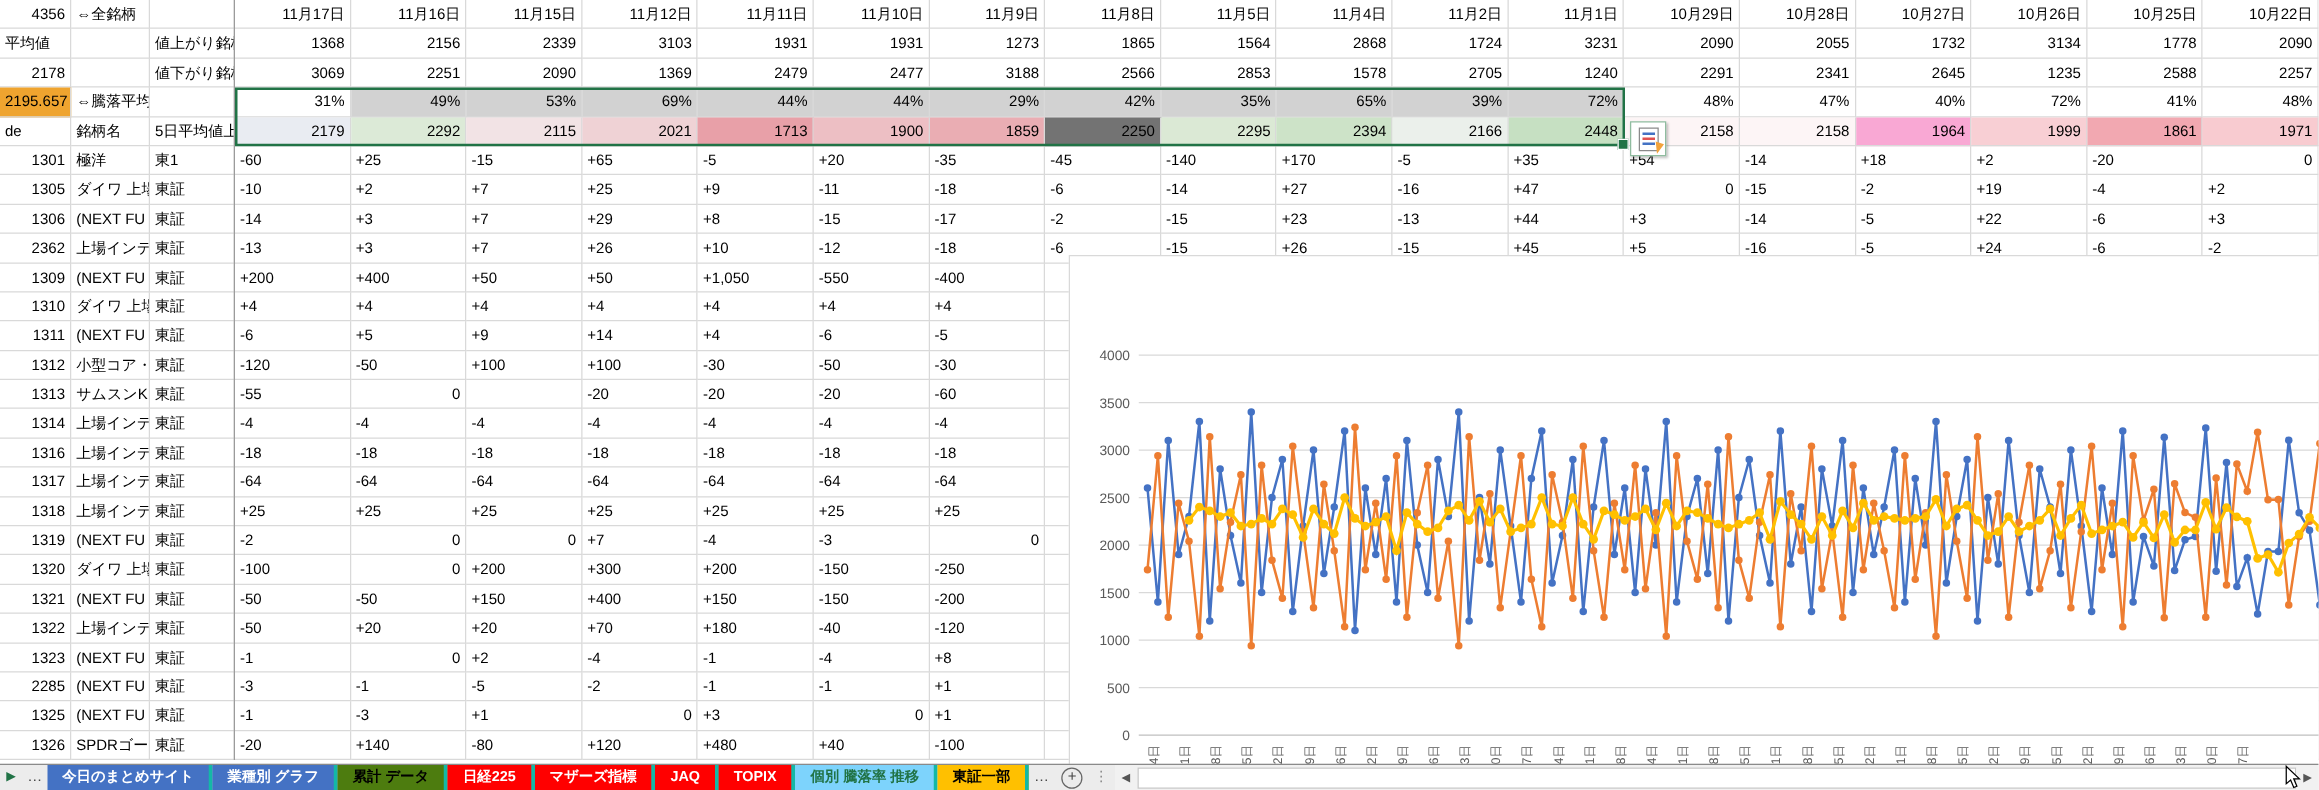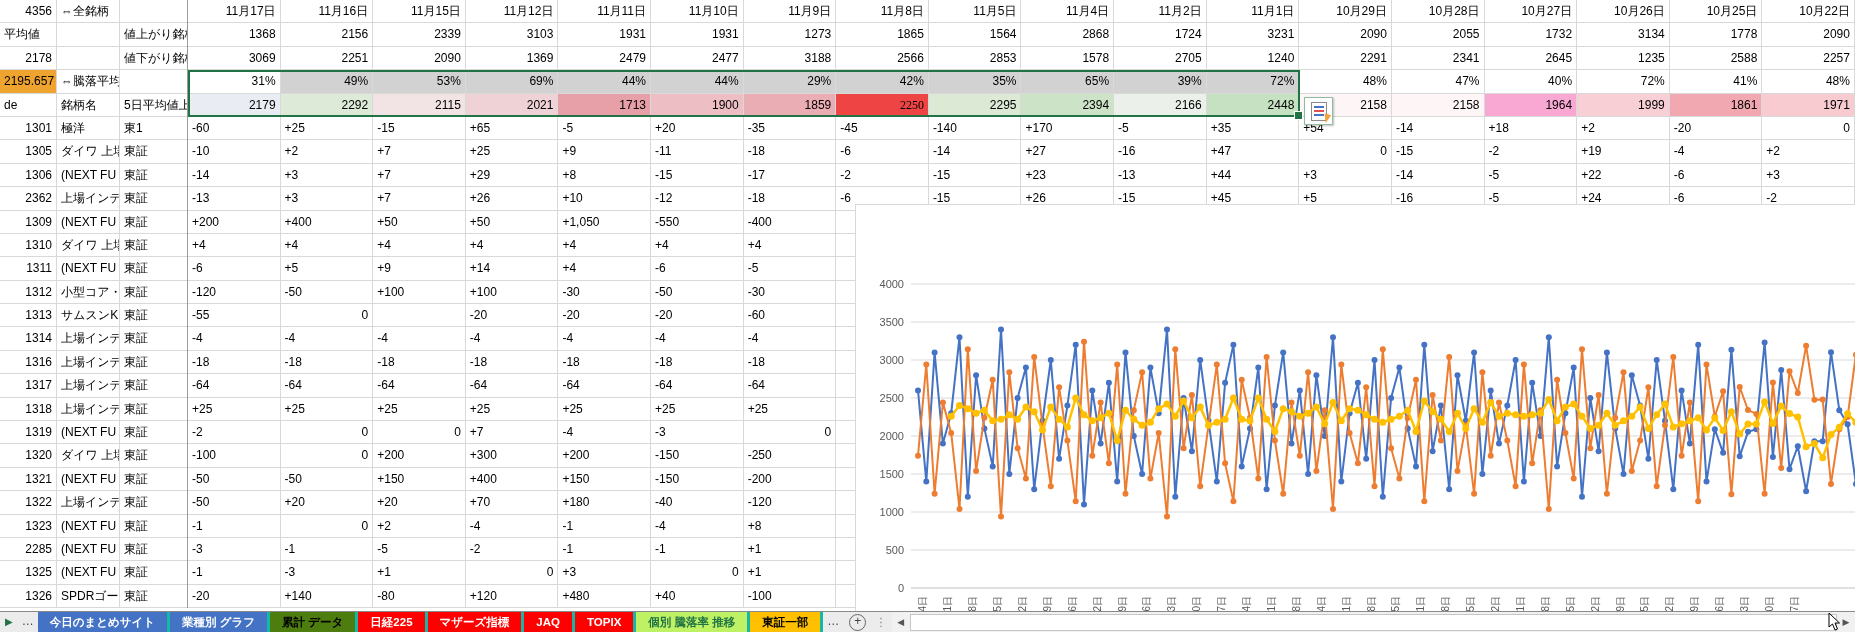--- a/index.html
+++ b/index.html
@@ -26,21 +26,21 @@
   .clip .bolt{position:absolute;right:-4px;bottom:-3px;width:0;height:0;border-left:4px solid transparent;
               border-right:3px solid transparent;border-top:9px solid #f2a33c;transform:rotate(18deg)}
   
   #chart{position:absolute;left:855px;top:204px;background:#fff;border:1px solid #d9d9d9;z-index:4}
   
   #tabbar{position:absolute;left:0;top:611px;width:1855px;height:21px;background:#ececec;
           border-top:1px solid #8a8a8a;display:flex;align-items:stretch;font-size:11.5px;z-index:8;box-sizing:border-box}
   .nav{line-height:20px;padding:0 5px;color:#217346;font-size:10px}
   .dots{color:#444;font-size:12px;padding:0 4px;line-height:18px}
   .tab{line-height:20px;padding:0 12px;border-right:3px solid #14b8a6;white-space:nowrap;overflow:hidden;font-weight:bold}
-  .tab.active{background:#bef264;color:#217346}
+  .tab.active{background:#7dd3fc;color:#217346}
   .plusbtn{width:15px;height:15px;margin:2px 6px 0 6px;border:1px solid #666;border-radius:50%;color:#444;
            font-size:12px;line-height:13px;text-align:center}
   .vsep{color:#888;line-height:20px;padding:0 3px}
   .scroll{flex:1;display:flex;align-items:center;background:#f1f1f1;margin-left:2px}
   .sbtn{width:18px;height:17px;background:#f1f1f1;color:#555;font-size:9px;line-height:17px;text-align:center}
   .track{flex:1;height:17px;background:#fff;border:1px solid #c6c6c6;box-sizing:border-box}
   
   #cursor{position:absolute;left:1828px;top:612px;z-index:20}
 </style>
 </head>
@@ -135,21 +135,21 @@
       <div class="cell l">de</div>
       <div class="cell l">銘柄名</div>
       <div class="cell l">5日平均値上</div>
       <div class="cell r" style="background: rgb(233, 236, 242);">2179</div>
       <div class="cell r" style="background: rgb(220, 234, 215);">2292</div>
       <div class="cell r" style="background: rgb(242, 227, 229);">2115</div>
       <div class="cell r" style="background: rgb(239, 210, 213);">2021</div>
       <div class="cell r" style="background: rgb(232, 160, 168);">1713</div>
       <div class="cell r" style="background: rgb(237, 191, 196);">1900</div>
       <div class="cell r" style="background: rgb(234, 173, 179);">1859</div>
-      <div class="cell r" style="background: #ef4444; font-family: Liberation Serif, serif;">2250</div>
+      <div class="cell r" style="background: #737373;">2250</div>
       <div class="cell r" style="background: rgb(219, 233, 213);">2295</div>
       <div class="cell r" style="background: rgb(205, 227, 200);">2394</div>
       <div class="cell r" style="background: rgb(235, 240, 235);">2166</div>
       <div class="cell r" style="background: rgb(198, 224, 194);">2448</div>
       <div class="cell r" style="background: rgb(253, 245, 246);">2158</div>
       <div class="cell r" style="background: rgb(253, 245, 246);">2158</div>
       <div class="cell r" style="background: #f9a8d4;">1964</div>
       <div class="cell r" style="background: rgb(248, 207, 212);">1999</div>
       <div class="cell r" style="background: rgb(242, 168, 177);">1861</div>
       <div class="cell r" style="background: rgb(248, 203, 208);">1971</div>

